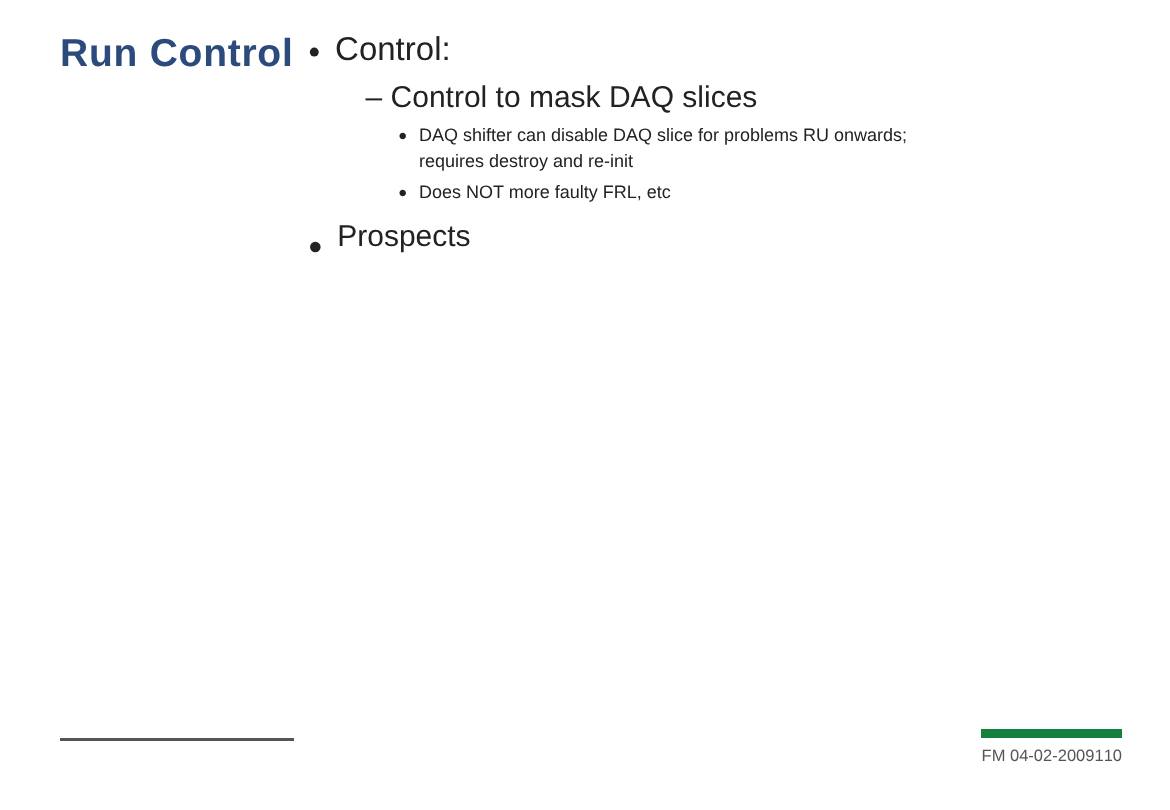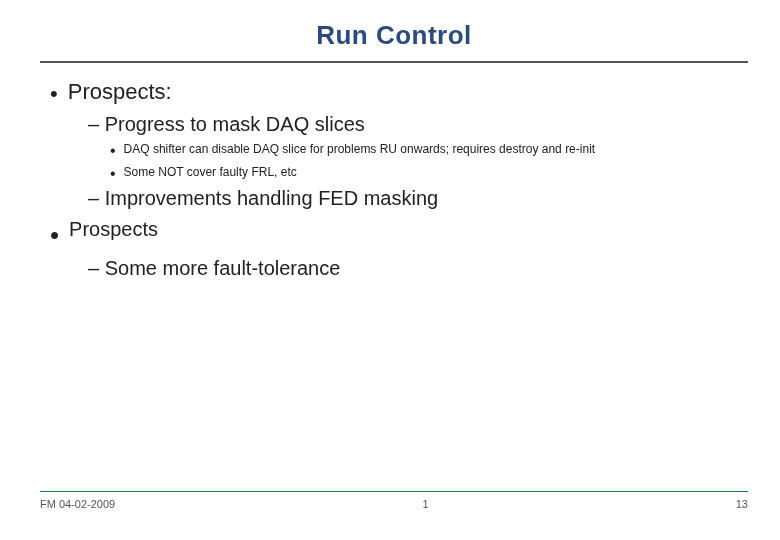--- a/index.html
+++ b/index.html
@@ -12,21 +12,21 @@
       color: #222222;
       overflow: hidden;
       position: relative;
     }
 
     .slide {
       width: 768px;
       height: 540px;
       padding: 20px 20px 30px 40px;
       display: flex;
-      flex-direction: column;
+      flex-direction: row;
     }
 
     .title-area {
       text-align: center;
       padding-bottom: 10px;
       border-bottom: 2px solid #555555;
       margin-bottom: 16px;
     }
 
     .slide-title {
@@ -108,21 +108,21 @@
 
     .sub-bullet-text {
       font-size: 12px;
       line-height: 1.4;
     }
 
     .footer {
       display: flex;
       justify-content: space-between;
       align-items: center;
-      border-top: 1px solid #15803d;
+      border-top: 6px solid #15803d;
       padding-top: 6px;
       margin-top: auto;
     }
 
     .footer-left {
       font-size: 11px;
       color: #555555;
     }
 
     .footer-center {
@@ -141,61 +141,51 @@
 <div class="slide">
 
   <div class="title-area">
     <span class="slide-title">Run Control</span>
   </div>
 
   <div class="content-area">
 
     <div class="bullet-l1">
       <span class="bullet-l1-dot">•</span>
-      <span class="bullet-l1-text">Prospects:</span>
+      <span class="bullet-l1-text">Control:</span>
     </div>
 
     <div class="sub-list">
 
       <div class="dash-item">
         <span class="dash"></span>
-        <span>– Progress to mask DAQ slices</span>
+        <span>– Control to mask DAQ slices</span>
       </div>
 
       <div class="sub-bullets">
         <div class="sub-bullet-item">
           <span class="sub-bullet-dot">•</span>
           <span class="sub-bullet-text">DAQ shifter can disable DAQ slice for problems RU onwards; requires destroy and re-init</span>
         </div>
         <div class="sub-bullet-item">
           <span class="sub-bullet-dot">•</span>
-          <span class="sub-bullet-text">Some NOT cover faulty FRL, etc</span>
+          <span class="sub-bullet-text">Does NOT more faulty FRL, etc</span>
         </div>
       </div>
 
-      <div class="dash-item">
-        <span class="dash"></span>
-        <span>– Improvements handling FED masking</span>
-      </div>
 
     </div>
 
     <div class="bullet-l1" style="margin-top: 8px;">
       <span class="bullet-l1-dot" style="font-size:26px;">•</span>
       <span class="bullet-l1-text large">Prospects</span>
     </div>
 
-    <div class="sub-list">
-      <div class="dash-item">
-        <span class="dash"></span>
-        <span>– Some more fault-tolerance</span>
-      </div>
-    </div>
 
   </div>
 
   <div class="footer">
     <span class="footer-left">FM 04-02-2009</span>
     <span class="footer-center">1</span>
-    <span class="footer-right">13</span>
+    <span class="footer-right">10</span>
   </div>
 
 </div>
 
 </body></html>

